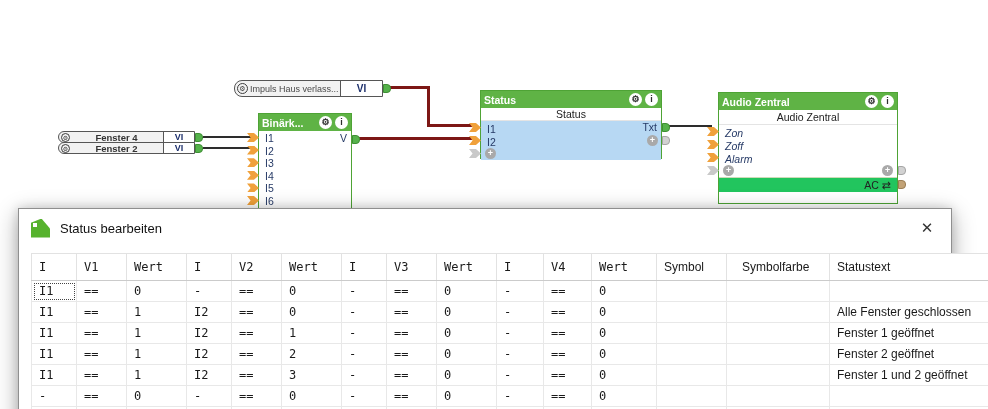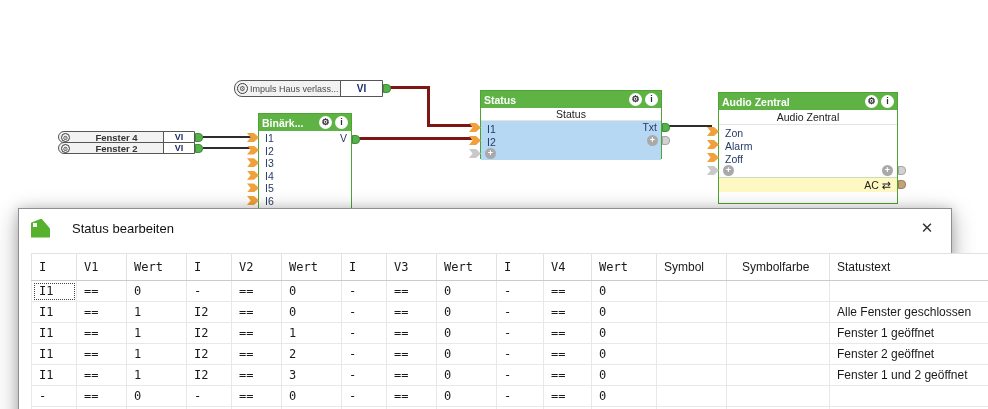--- a/index.html
+++ b/index.html
@@ -15,21 +15,21 @@
   .fblock{position:absolute;border:1px solid #4ea335;background:#fff;box-sizing:border-box;z-index:2;}
   .fb-header{height:17px;background:#5fb345;display:flex;align-items:center;padding:0 3px;gap:3px;box-sizing:border-box;}
   .fb-title{color:#fff;font-weight:bold;font-size:10.5px;flex:1;white-space:nowrap;overflow:hidden;}
   .hic{width:13px;height:13px;border-radius:50%;background:#fff;color:#2e2e2e;font-size:9px;line-height:13px;
        text-align:center;font-weight:bold;flex:0 0 auto;}
   .fb-sub{height:13px;line-height:13px;text-align:center;font-size:10.5px;color:#222;background:#fff;
           border-bottom:1px solid #e4e4e4;box-sizing:border-box;white-space:nowrap;overflow:hidden;}
   .fb-sub.tall{height:15px;line-height:15px;}
   .prow{position:relative;}
   .row-bin{height:12.6px;line-height:12.6px;}
-  .row-audio{height:13px;line-height:13px;}
+  .row-audio{height:13px;line-height:13px;font-style:italic;}
   .srow{position:relative;height:13px;line-height:13px;}
   .plabel{font-size:10.5px;color:#263a66;padding-left:6px;white-space:nowrap;}
   .out-label{position:absolute;right:4px;top:0;padding-left:0;}
 
   
   .conn-in{position:absolute;left:-12px;top:2px;width:12px;height:9px;background:#f0a13b;
            clip-path:polygon(0 0,58% 0,100% 50%,58% 100%,0 100%,30% 50%);}
   .conn-in.gray{background:#c9c9c9;}
   .nub{position:absolute;width:8px;height:9px;border-radius:0 4px 4px 0;box-sizing:border-box;}
   .nub-green{background:#55b24b;border:1px solid #3f8f35;}
@@ -40,38 +40,38 @@
 
   
   #binaer-body{height:80px;position:relative;}
   #binaer-vlabel{position:absolute;right:4px;top:18px;font-size:10.5px;color:#263a66;}
   #binaer-nub{right:-9px;top:21px;}
 
   
   .status-body{background:#b7d8f3;height:39px;}
 
   
-  .audio-footer{height:15px;line-height:14px;background:#fef9c3;border-top:1px solid #cddcb8;text-align:right;
+  .audio-footer{height:15px;line-height:14px;background:#22c55e;border-top:1px solid #cddcb8;text-align:right;
                 padding-right:6px;font-size:10.5px;color:#222;position:relative;box-sizing:border-box;}
   .swap-glyph{font-size:11px;color:#222;}
 
   
   .pill{position:absolute;display:flex;align-items:center;border:1px solid #565656;background:#f2f2f2;
         box-sizing:border-box;z-index:2;border-radius:8px 0 0 8px;}
   .mini-gear{width:11px;height:11px;margin-left:2px;border:1px solid #3d3d3d;border-radius:50%;font-size:7px;
              line-height:10px;text-align:center;color:#3d3d3d;box-sizing:border-box;flex:0 0 auto;}
   .pill-label{flex:1;text-align:center;font-size:9px;color:#4a4a4a;white-space:nowrap;overflow:hidden;padding:0 2px;}
   .pill-label.bold{font-weight:bold;font-size:9.5px;color:#333;}
   .vi-cell{align-self:stretch;border-left:1px solid #565656;background:#fff;display:flex;align-items:center;
            justify-content:center;font-weight:bold;font-size:10px;color:#1c2f6b;}
 
   
   .dialog{position:absolute;left:18px;top:208px;width:934px;height:230px;background:#fff;border:1px solid #8f8f8f;
           box-shadow:0 6px 22px rgba(0,0,0,.32),0 0 10px rgba(0,0,0,.14);z-index:10;box-sizing:border-box;}
-  .dlg-titlebar{height:38px;display:flex;align-items:center;padding:0 12px;gap:22px;justify-content:center;}
+  .dlg-titlebar{height:38px;display:flex;align-items:center;padding:0 12px;gap:10px;justify-content:center;}
   .dlg-icon{width:19px;height:19px;position:relative;flex:0 0 auto;}
   .dlg-icon .shape{position:absolute;left:0;top:0;width:19px;height:19px;background:#56b22d;
                    clip-path:polygon(0 22%,55% 0,100% 52%,100% 100%,0 100%);}
   .dlg-icon .dot{position:absolute;left:2px;top:4px;width:4px;height:4px;background:#fff;}
   .dlg-title{font-size:13px;color:#111;}
   .dlg-close{margin-left:auto;width:24px;height:24px;display:flex;align-items:center;justify-content:center;
              font-size:15px;color:#333;}
 
   table.rules{position:absolute;left:12px;top:44px;border-collapse:collapse;table-layout:fixed;width:910px;
               border:1px solid #a6a6a6;background:#fff;}
@@ -163,22 +163,22 @@
 
   <div class="fblock" style="left:718px;top:48px;width:180px;height:112px;margin-top:44px;">
     <div class="fb-header">
       <span class="fb-title">Audio Zentral</span>
       <span class="hic">⚙</span>
       <span class="hic">i</span>
     </div>
     <div class="fb-sub tall">Audio Zentral</div>
     <div>
         <div class="prow row-audio"><span class="conn-in"></span><span class="plabel">Zon</span></div>
+        <div class="prow row-audio"><span class="conn-in"></span><span class="plabel">Zoff</span></div>
         <div class="prow row-audio"><span class="conn-in"></span><span class="plabel">Alarm</span></div>
-        <div class="prow row-audio"><span class="conn-in"></span><span class="plabel">Zoff</span></div>
       </div>
     <div class="prow row-audio">
       <span class="conn-in gray"></span>
       <span class="plusc" style="left:4px;top:1px;">+</span>
       <span class="plusc" style="right:4px;top:1px;">+</span>
       <span class="nub nub-gray" style="right:-9px;top:2px;"></span>
     </div>
     <div class="audio-footer">
       <span>AC</span>
       <span class="swap-glyph">⇄</span>

